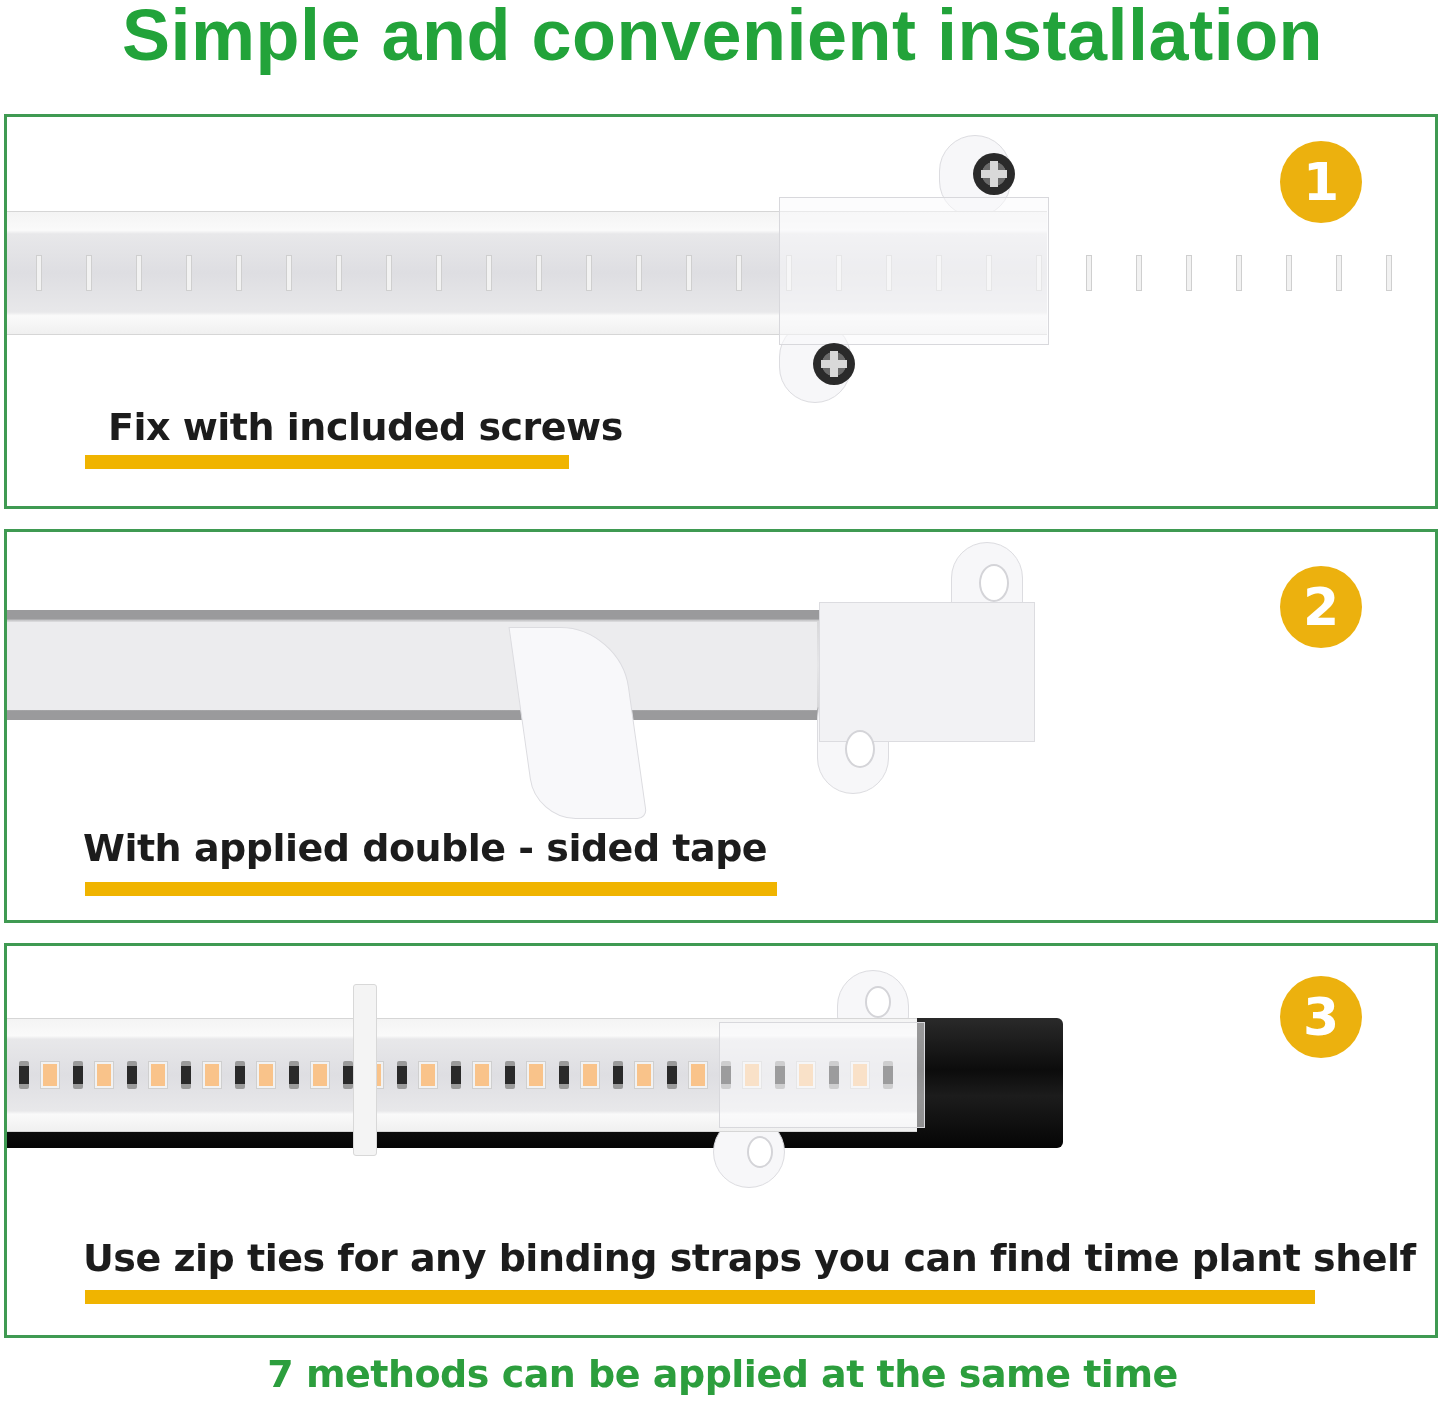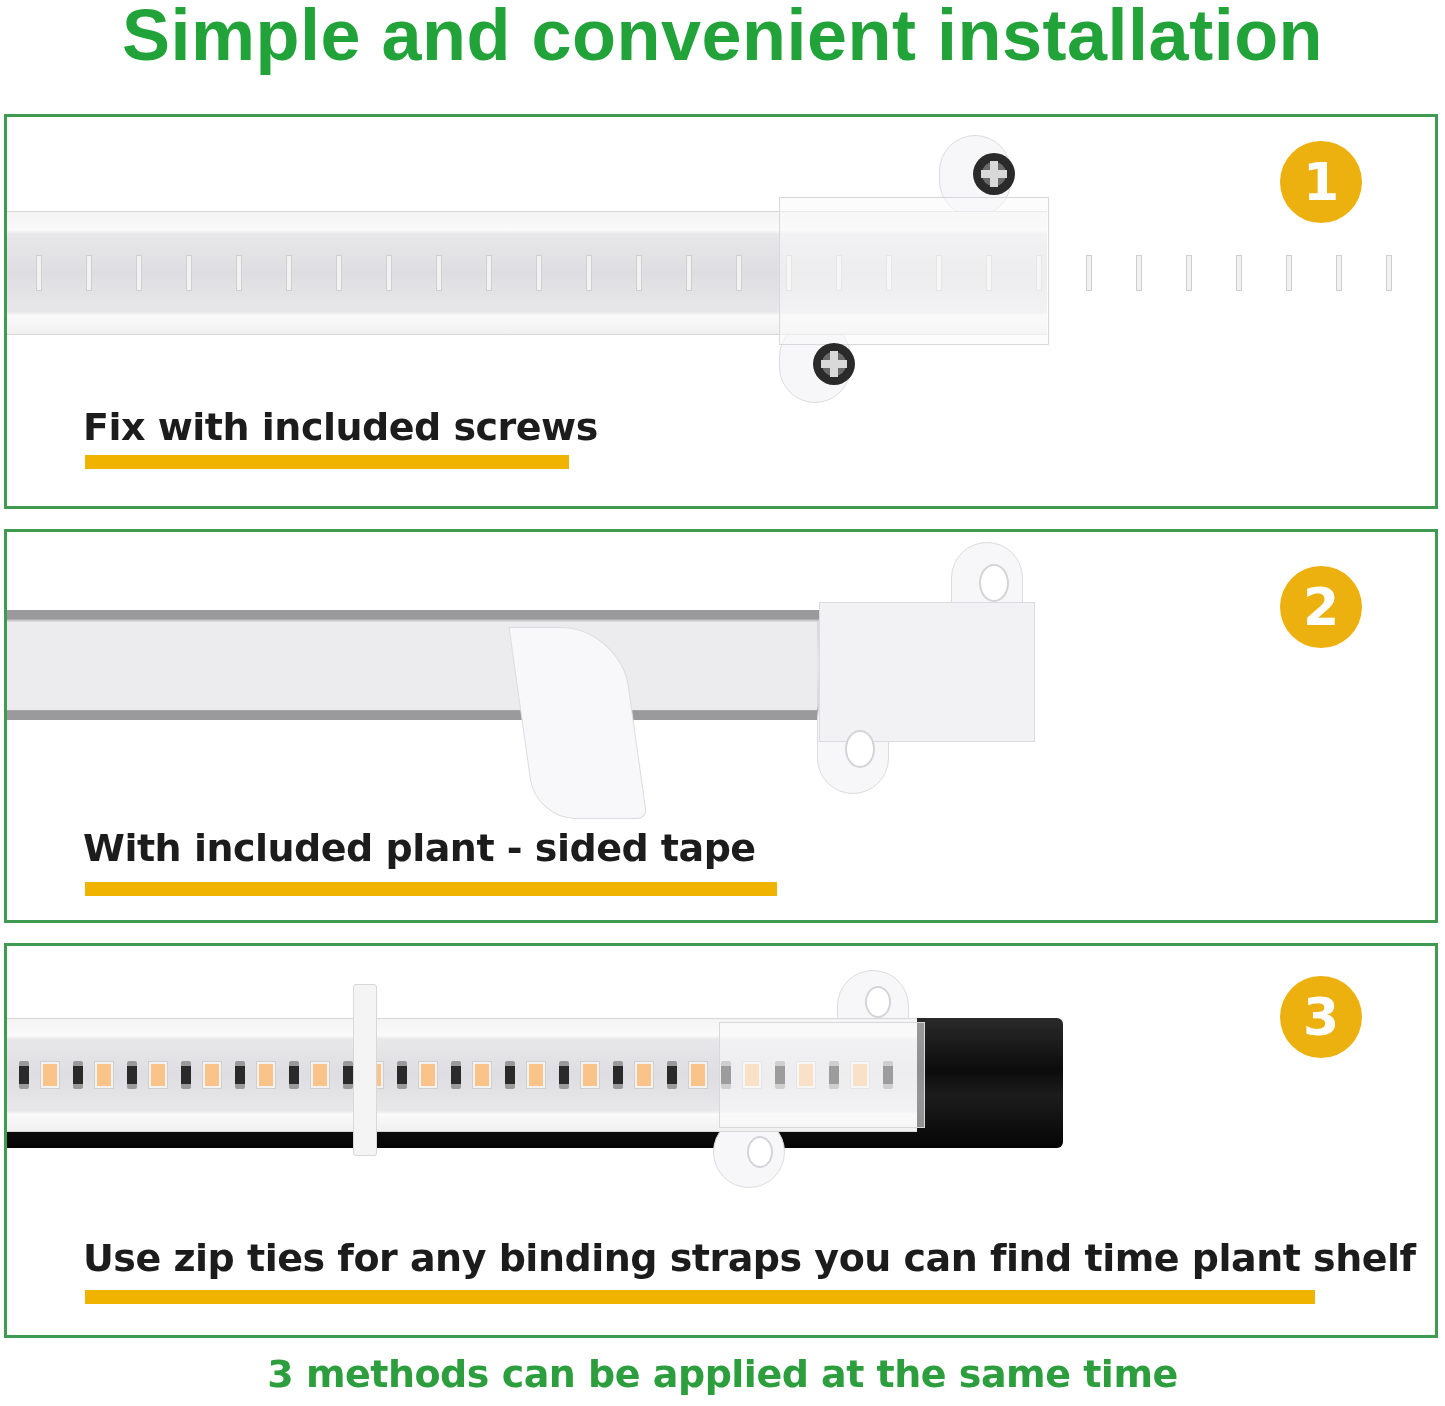--- a/index.html
+++ b/index.html
@@ -101,37 +101,37 @@
           <span class="res"></span>
           <span class="led"></span>
         <span class="res"></span>
       </div>
     </div>
     <div class="clip" style="left:772px;top:80px;width:268px;height:146px;background:rgba(250,250,252,0.55);"></div>
     <div class="screw" style="left:966px;top:36px;"></div>
     <div class="screw" style="left:806px;top:226px;"></div>
   </div>
   <div class="badge" style="top:24px;">1</div>
-  <div class="caption" style="top:288px;">Fix with included screws</div>
+  <div class="caption" style="top:288px;margin-left:25px;">Fix with included screws</div>
   <div class="underline" style="top:338px;width:484px;"></div>
 </section>
 
 <section class="panel p2">
   <div>
     <div class="alu"></div>
     <div class="tape"></div>
     <div class="tapecurl"></div>
     <div class="ear" style="left:944px;top:10px;height:110px;"></div>
     <div class="ear" style="left:810px;top:150px;height:110px;"></div>
     <div class="endcap" style="left:812px;top:70px;width:214px;height:138px;"></div>
     <div class="hole" style="left:972px;top:32px;"></div>
     <div class="hole" style="left:838px;top:198px;"></div>
   </div>
   <div class="badge" style="top:34px;">2</div>
-  <div class="caption" style="top:294px;">With included plant - sided tape</div>
+  <div class="caption" style="top:294px;">With applied double - sided tape</div>
   <div class="underline" style="top:350px;width:692px;"></div>
 </section>
 
 <section class="panel p3">
   <div>
     <div class="pipe"></div>
     <div class="ear" style="left:830px;top:24px;height:80px;"></div>
     <div class="ear" style="left:706px;top:170px;height:70px;"></div>
     <div class="strip" style="top:72px;width:910px;height:112px;">
       <div class="leds" style="left:12px;">
@@ -173,13 +173,13 @@
     <div class="clip" style="left:712px;top:76px;width:204px;height:104px;background:rgba(250,250,252,0.55);"></div>
     <div class="hole" style="left:858px;top:40px;width:22px;height:28px;"></div>
     <div class="hole" style="left:740px;top:190px;width:22px;height:28px;"></div>
     <div class="zip"></div>
   </div>
   <div class="badge" style="top:30px;">3</div>
   <div class="caption" style="top:290px;">Use zip ties for any binding straps you can find time plant shelf</div>
   <div class="underline" style="top:344px;width:1230px;"></div>
 </section>
 
-<div class="footer">3 methods can be applied at the same time</div>
+<div class="footer">7 methods can be applied at the same time</div>
 
 </body></html>

